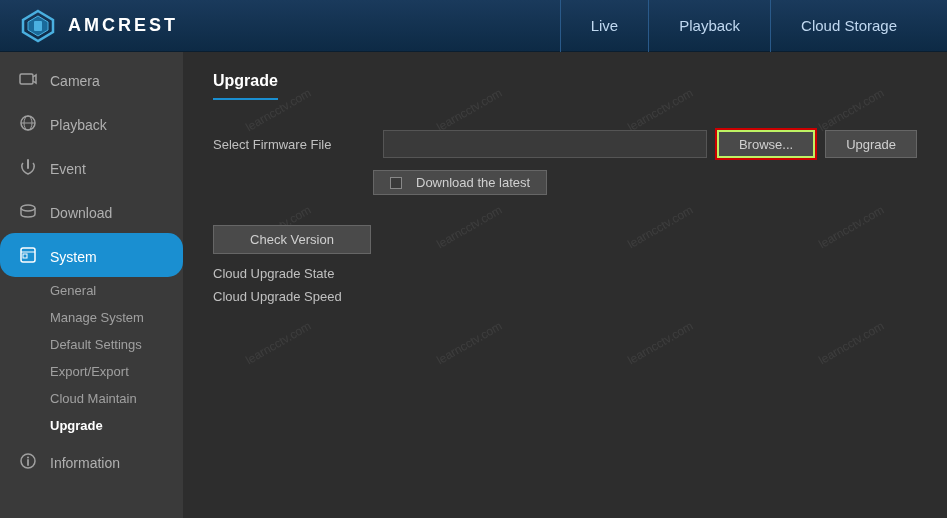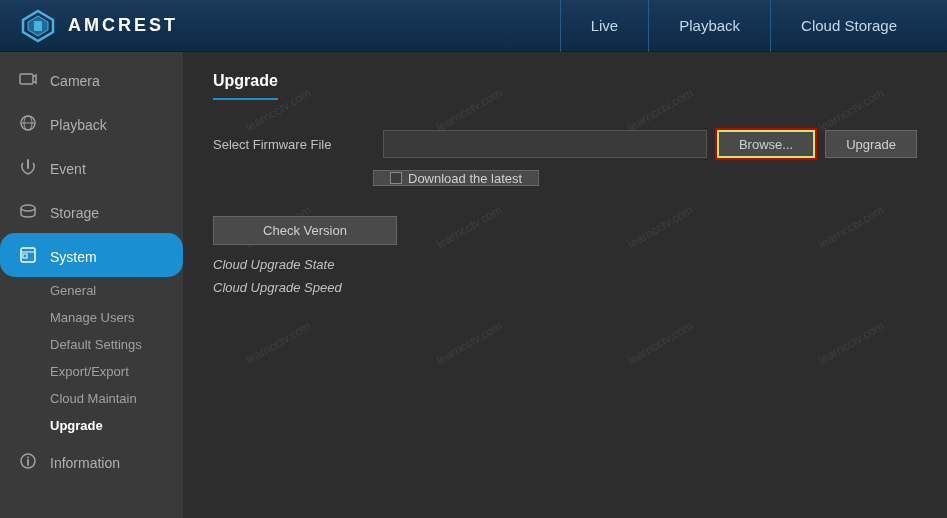--- a/index.html
+++ b/index.html
@@ -185,24 +185,24 @@
       height: 28px;
     }
 
     .download-btn {
       background: #4a4a4a;
       border: 1px solid #666;
       color: #d0d0d0;
       padding: 5px 16px;
       font-size: 13px;
       cursor: pointer;
-      height: 16px;
-      display: flex;
-      align-items: center;
-      gap: 6px;
+      height: 25px;
+      display: flex;
+      align-items: center;
+      gap: 14px;
       margin-left: 160px;
       text-align: center;
     }
     .checkbox-small {
       width: 12px;
       height: 12px;
       border: 1px solid #888;
       background: #3a3a3a;
       display: inline-block;
     }
@@ -210,29 +210,28 @@
     .check-version-btn {
       background: #4a4a4a;
       border: 1px solid #666;
       color: #d0d0d0;
       padding: 6px 20px;
       font-size: 13px;
       cursor: pointer;
       margin-top: 30px;
       margin-bottom: 12px;
       display: block;
-      width: 184px;
+      width: 158px;
       text-align: center;
     }
 
     .info-row {
       display: flex;
       align-items: center;
       margin-bottom: 8px;
-      font-style: italic;
     }
     .info-label {
       color: #c0c0c0;
       font-size: 13px;
     }
   </style>
 </head>
 <body>
 
 <div class="header">
@@ -286,36 +285,36 @@
       <span>Event</span>
     </div>
 
     <div class="sidebar-item">
       <div class="sidebar-icon">
         <svg width="18" height="18" viewBox="0 0 18 18" fill="none">
           <ellipse cx="9" cy="6" rx="7" ry="3" stroke="#a0a0a0" stroke-width="1.5" fill="none"></ellipse>
           <path d="M2 6 L2 12 C2 13.7 5.1 15 9 15 C12.9 15 16 13.7 16 12 L16 6" stroke="#a0a0a0" stroke-width="1.5" fill="none"></path>
         </svg>
       </div>
-      <span>Storage</span>
+      <span>Download</span>
     </div>
 
     <div class="sidebar-item active">
       <div class="sidebar-icon">
         <svg width="18" height="18" viewBox="0 0 18 18" fill="none">
           <rect x="2" y="2" width="14" height="14" rx="2" stroke="#ffffff" stroke-width="1.5" fill="none"></rect>
           <line x1="2" y1="6" x2="16" y2="6" stroke="#ffffff" stroke-width="1"></line>
           <rect x="4" y="8" width="4" height="4" stroke="#ffffff" stroke-width="1" fill="none"></rect>
         </svg>
       </div>
       <span>System</span>
     </div>
 
     <div class="sidebar-sub">General</div>
-    <div class="sidebar-sub">Manage Users</div>
+    <div class="sidebar-sub">Manage System</div>
     <div class="sidebar-sub">Default Settings</div>
     <div class="sidebar-sub">Export/Export</div>
     <div class="sidebar-sub">Cloud Maintain</div>
     <div class="sidebar-sub active">Upgrade</div>
 
     <div class="sidebar-item">
       <div class="sidebar-icon">
         <svg width="18" height="18" viewBox="0 0 18 18" fill="none">
           <circle cx="9" cy="9" r="7" stroke="#a0a0a0" stroke-width="1.5" fill="none"></circle>
           <line x1="9" y1="8" x2="9" y2="13" stroke="#a0a0a0" stroke-width="1.8" stroke-linecap="round"></line>

